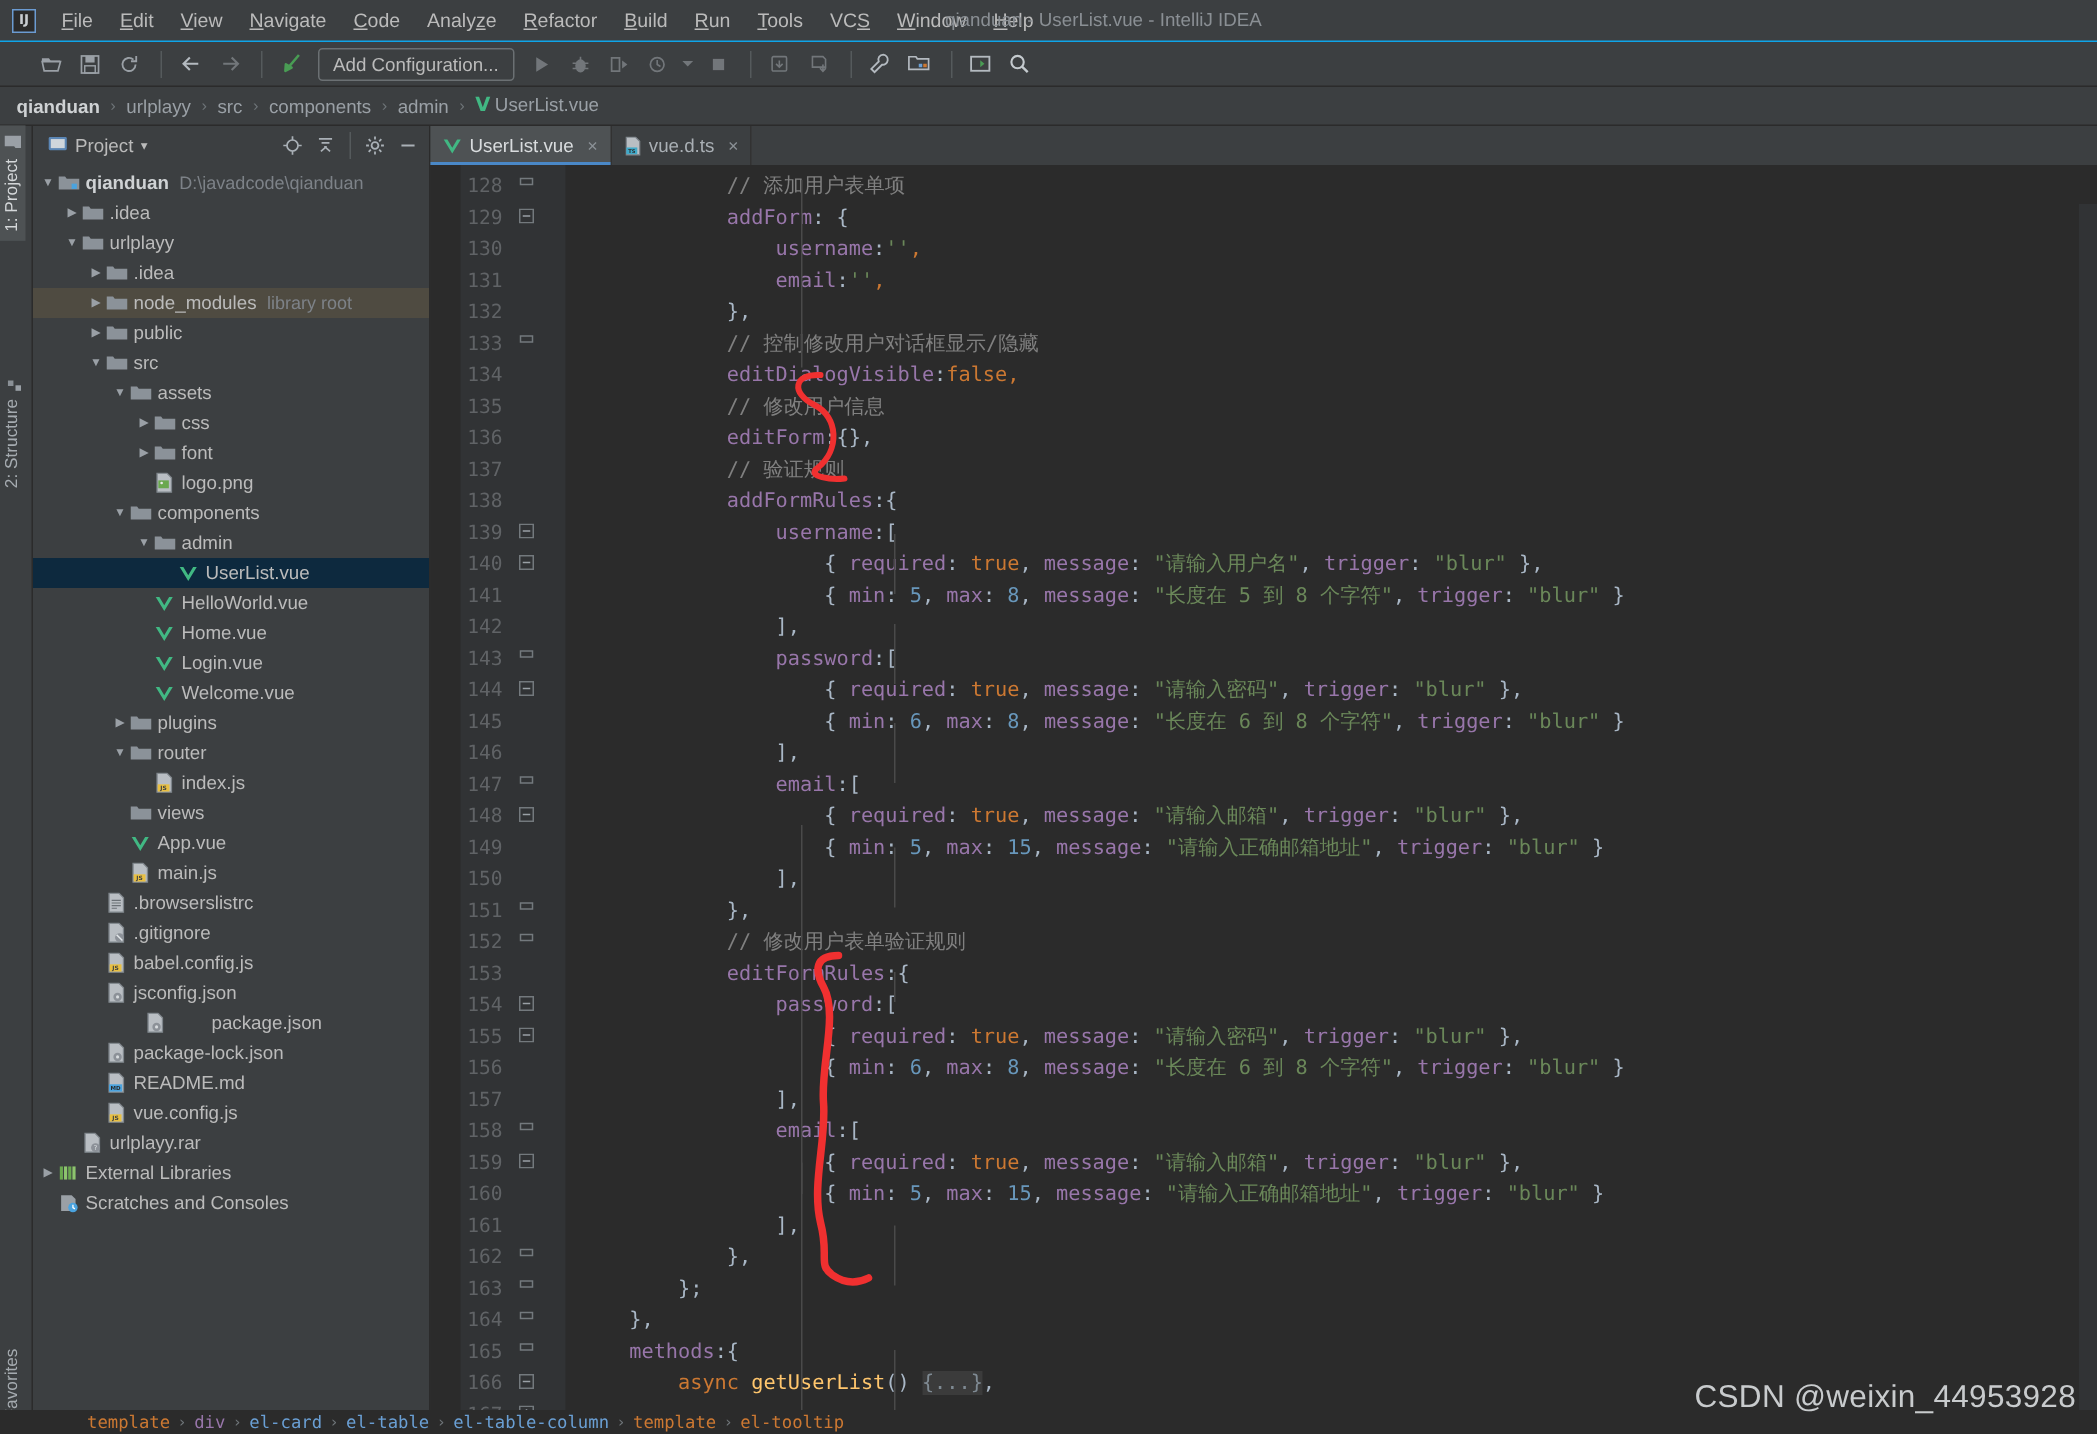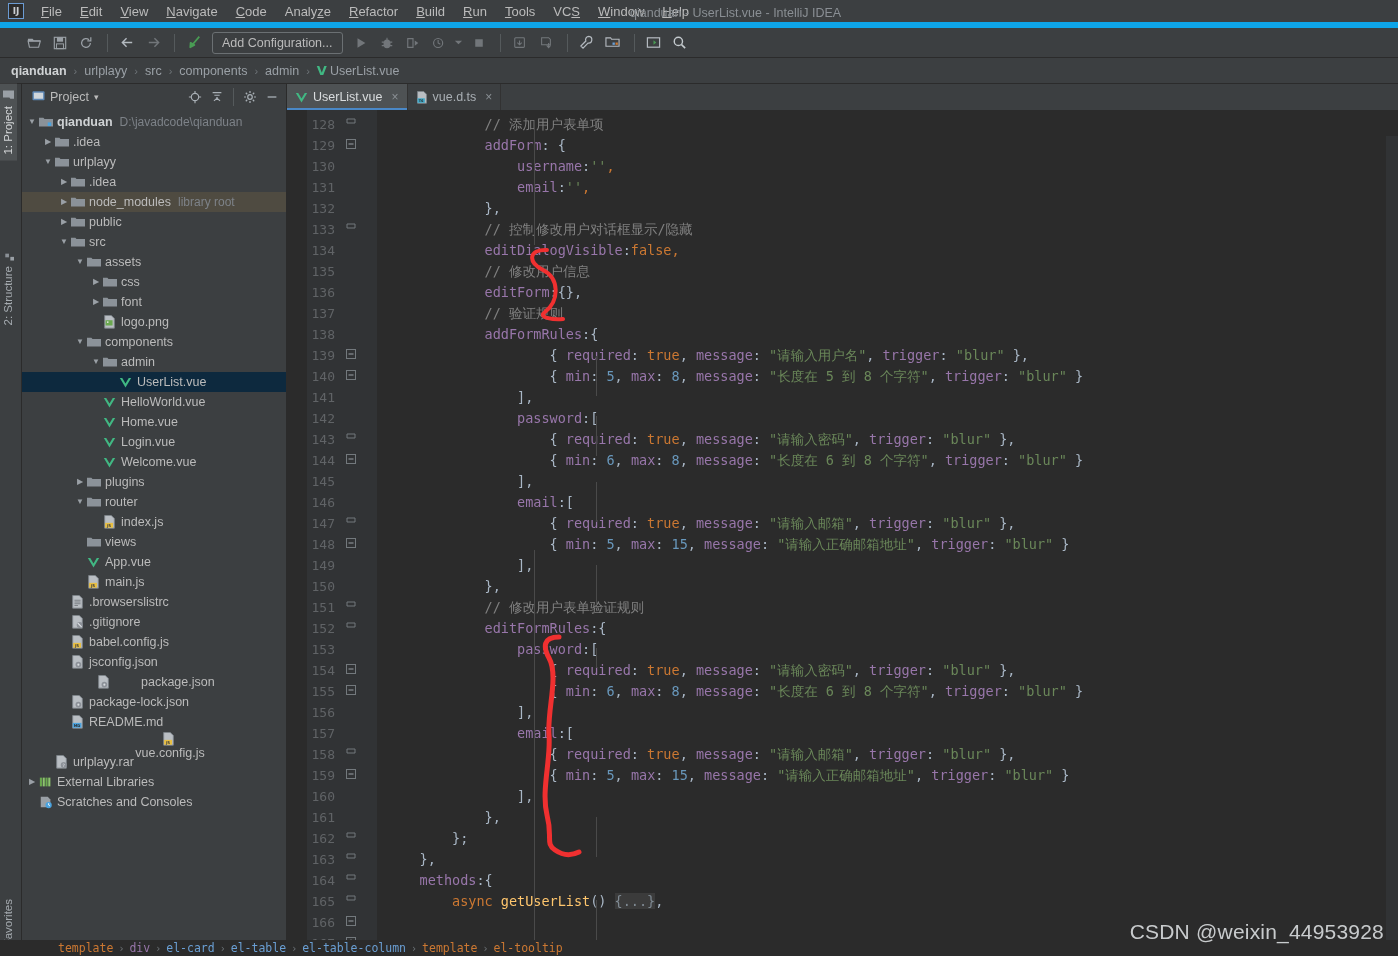--- a/index.html
+++ b/index.html
@@ -9,21 +9,21 @@
     font-family: "Liberation Sans", sans-serif;
     overflow: hidden;
   }
   body { position: relative; }
 
   
   .menubar {
     height: 28px; background: #3c3f41;
     display: flex; align-items: center;
     position: relative;
-    border-bottom: 6px solid #0ea5e9;
+    border-bottom: 1px solid #0ea5e9;
   }
   .ij-logo {
     width: 16px; height: 16px; margin: 0 8px 0 8px;
     border: 1px solid #6b9bd2; background: #2b2b2b;
     color: #c9cdd1; font-size: 9px; font-weight: bold;
     display: flex; align-items: center; justify-content: center;
     font-family: "DejaVu Sans", sans-serif;
   }
   .menu-item {
     padding: 4px 9px; font-size: 13px; color: #bbbbbb;
@@ -659,21 +659,21 @@
         </div>
         <div class="trow" style="padding-left: 36px;">
           <span class="arrow"></span>
           <span class="ticon"><svg width="13" height="14" viewBox="0 0 14 16">
               <path d="M1.5 0.5h7.5l3.5 3.5v11h-11z" fill="#b9bec3" stroke="#7e858b"></path>
               <rect x="1.5" y="9" width="10" height="5.5" fill="#4aa3df"></rect>
               <text x="6.5" y="13.3" font-size="4.2" font-family="DejaVu Sans" fill="#2b2b2b" text-anchor="middle" font-weight="bold">MD</text>
             </svg></span>
           <span class="">README.md</span>
         </div>
-        <div class="trow" style="padding-left: 36px; flex-direction: column;">
+        <div class="trow" style="padding-left: 36px;">
           <span class="arrow"></span>
           <span class="ticon"><svg width="13" height="14" viewBox="0 0 14 16">
               <path d="M1.5 0.5h7.5l3.5 3.5v11h-11z" fill="#b9bec3" stroke="#7e858b"></path>
               <rect x="2" y="9" width="9" height="5.5" fill="#e8bf42"></rect>
               <text x="6.5" y="13.3" font-size="4.5" font-family="DejaVu Sans" fill="#3c3f41" text-anchor="middle" font-weight="bold">JS</text>
             </svg></span>
           <span class="">vue.config.js</span>
         </div>
         <div class="trow" style="padding-left: 20px;">
           <span class="arrow"></span>
@@ -949,20 +949,21 @@
           <div class="cline"><span class="t-punc">            </span><span class="t-prop">addForm</span><span class="t-punc">: {</span></div>
           <div class="cline"><span class="t-punc">                </span><span class="t-prop">username</span><span class="t-punc">:</span><span class="t-str">''</span><span class="t-kw">,</span></div>
           <div class="cline"><span class="t-punc">                </span><span class="t-prop">email</span><span class="t-punc">:</span><span class="t-str">''</span><span class="t-kw">,</span></div>
           <div class="cline"><span class="t-punc">            },</span></div>
           <div class="cline"><span class="t-com">            // 控制修改用户对话框显示/隐藏</span></div>
           <div class="cline"><span class="t-punc">            </span><span class="t-prop">editDialogVisible</span><span class="t-punc">:</span><span class="t-kw">false</span><span class="t-kw">,</span></div>
           <div class="cline"><span class="t-com">            // 修改用户信息</span></div>
           <div class="cline"><span class="t-punc">            </span><span class="t-prop">editForm</span><span class="t-punc">:{},</span></div>
           <div class="cline"><span class="t-com">            // 验证规则</span></div>
           <div class="cline"><span class="t-punc">            </span><span class="t-prop">addFormRules</span><span class="t-punc">:{</span></div>
+          <div class="cline"><span class="t-punc">                </span><span class="t-prop">username</span><span class="t-punc">:[</span></div>
           <div class="cline"><span class="t-punc">                    { </span><span class="t-prop">required</span><span class="t-punc">: </span><span class="t-kw">true</span><span class="t-punc">, </span><span class="t-prop">message</span><span class="t-punc">: </span><span class="t-str">"请输入用户名"</span><span class="t-punc">, </span><span class="t-prop">trigger</span><span class="t-punc">: </span><span class="t-str">"blur"</span><span class="t-punc"> },</span></div>
           <div class="cline"><span class="t-punc">                    { </span><span class="t-prop">min</span><span class="t-punc">: </span><span class="t-num">5</span><span class="t-punc">, </span><span class="t-prop">max</span><span class="t-punc">: </span><span class="t-num">8</span><span class="t-punc">, </span><span class="t-prop">message</span><span class="t-punc">: </span><span class="t-str">"长度在 5 到 8 个字符"</span><span class="t-punc">, </span><span class="t-prop">trigger</span><span class="t-punc">: </span><span class="t-str">"blur"</span><span class="t-punc"> }</span></div>
           <div class="cline"><span class="t-punc">                ],</span></div>
           <div class="cline"><span class="t-punc">                </span><span class="t-prop">password</span><span class="t-punc">:[</span></div>
           <div class="cline"><span class="t-punc">                    { </span><span class="t-prop">required</span><span class="t-punc">: </span><span class="t-kw">true</span><span class="t-punc">, </span><span class="t-prop">message</span><span class="t-punc">: </span><span class="t-str">"请输入密码"</span><span class="t-punc">, </span><span class="t-prop">trigger</span><span class="t-punc">: </span><span class="t-str">"blur"</span><span class="t-punc"> },</span></div>
           <div class="cline"><span class="t-punc">                    { </span><span class="t-prop">min</span><span class="t-punc">: </span><span class="t-num">6</span><span class="t-punc">, </span><span class="t-prop">max</span><span class="t-punc">: </span><span class="t-num">8</span><span class="t-punc">, </span><span class="t-prop">message</span><span class="t-punc">: </span><span class="t-str">"长度在 6 到 8 个字符"</span><span class="t-punc">, </span><span class="t-prop">trigger</span><span class="t-punc">: </span><span class="t-str">"blur"</span><span class="t-punc"> }</span></div>
           <div class="cline"><span class="t-punc">                ],</span></div>
           <div class="cline"><span class="t-punc">                </span><span class="t-prop">email</span><span class="t-punc">:[</span></div>
           <div class="cline"><span class="t-punc">                    { </span><span class="t-prop">required</span><span class="t-punc">: </span><span class="t-kw">true</span><span class="t-punc">, </span><span class="t-prop">message</span><span class="t-punc">: </span><span class="t-str">"请输入邮箱"</span><span class="t-punc">, </span><span class="t-prop">trigger</span><span class="t-punc">: </span><span class="t-str">"blur"</span><span class="t-punc"> },</span></div>
           <div class="cline"><span class="t-punc">                    { </span><span class="t-prop">min</span><span class="t-punc">: </span><span class="t-num">5</span><span class="t-punc">, </span><span class="t-prop">max</span><span class="t-punc">: </span><span class="t-num">15</span><span class="t-punc">, </span><span class="t-prop">message</span><span class="t-punc">: </span><span class="t-str">"请输入正确邮箱地址"</span><span class="t-punc">, </span><span class="t-prop">trigger</span><span class="t-punc">: </span><span class="t-str">"blur"</span><span class="t-punc"> }</span></div>

